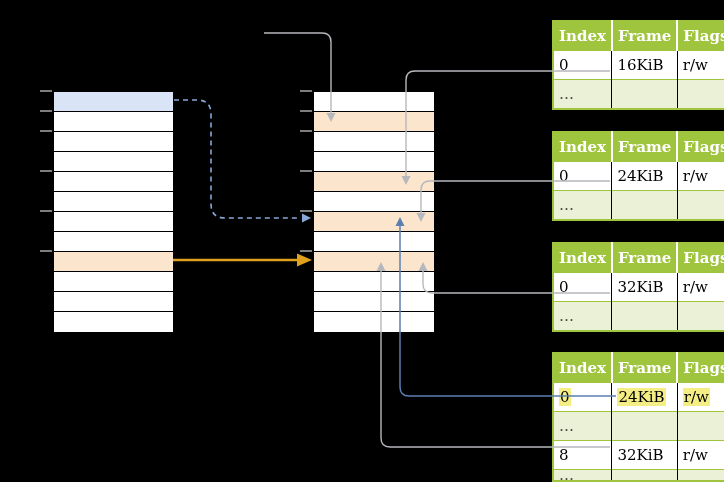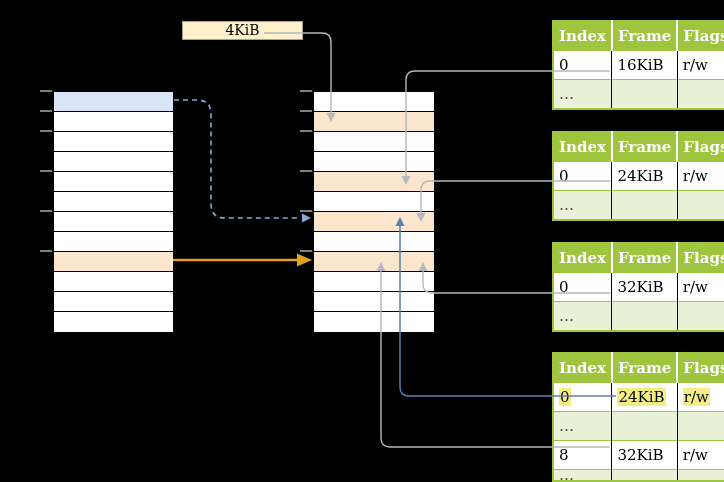--- a/index.html
+++ b/index.html
@@ -29,21 +29,20 @@
   .ftable tr.clip td{height:6px;padding:1px 5px 0 5px;line-height:9px;overflow:hidden;}
   .hl{background:#f5ee84;padding:0 1px;}
   
   .overlay{position:absolute;left:0;top:0;z-index:5;pointer-events:none;}
 </style>
 </head>
 <body>
 
 <div class="stage">
 
-  <div class="size-label">4KiB</div>
 
   <div class="mem-table" style="left:53px;top:91px;width:119px;">
     <div class="mrow r-blue"></div>
     <div class="mrow"></div>
     <div class="mrow"></div>
     <div class="mrow"></div>
     <div class="mrow"></div>
     <div class="mrow"></div>
     <div class="mrow"></div>
     <div class="mrow"></div>

